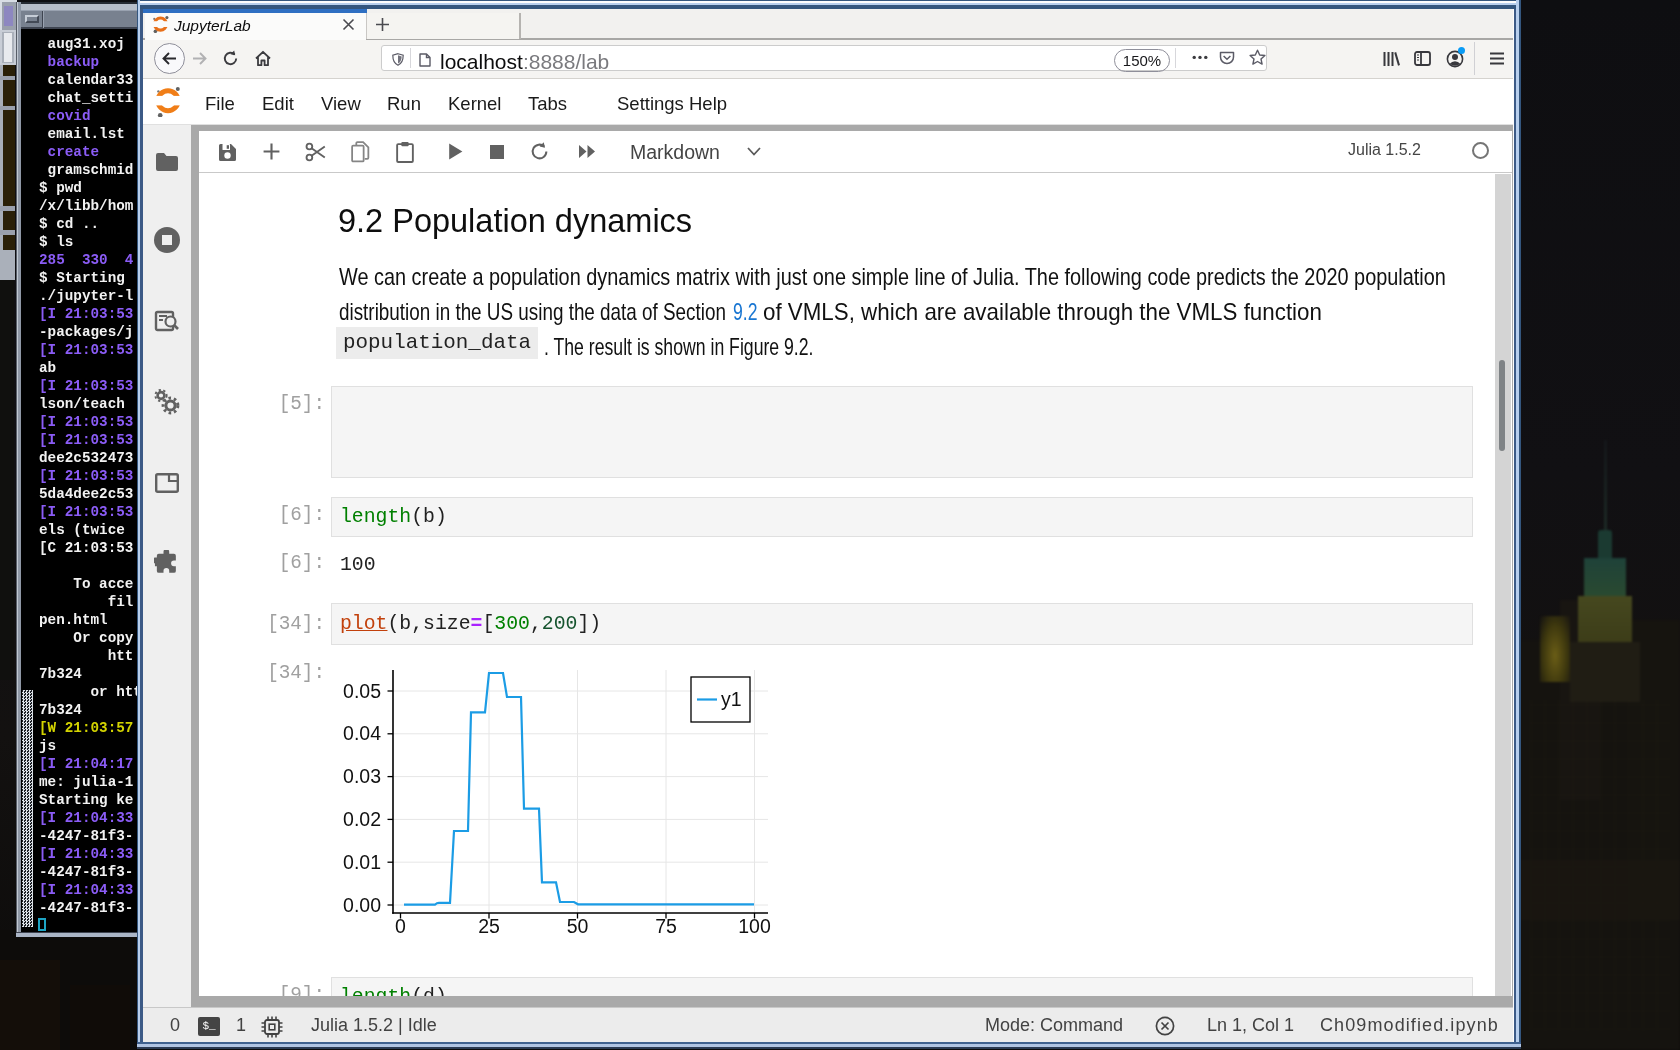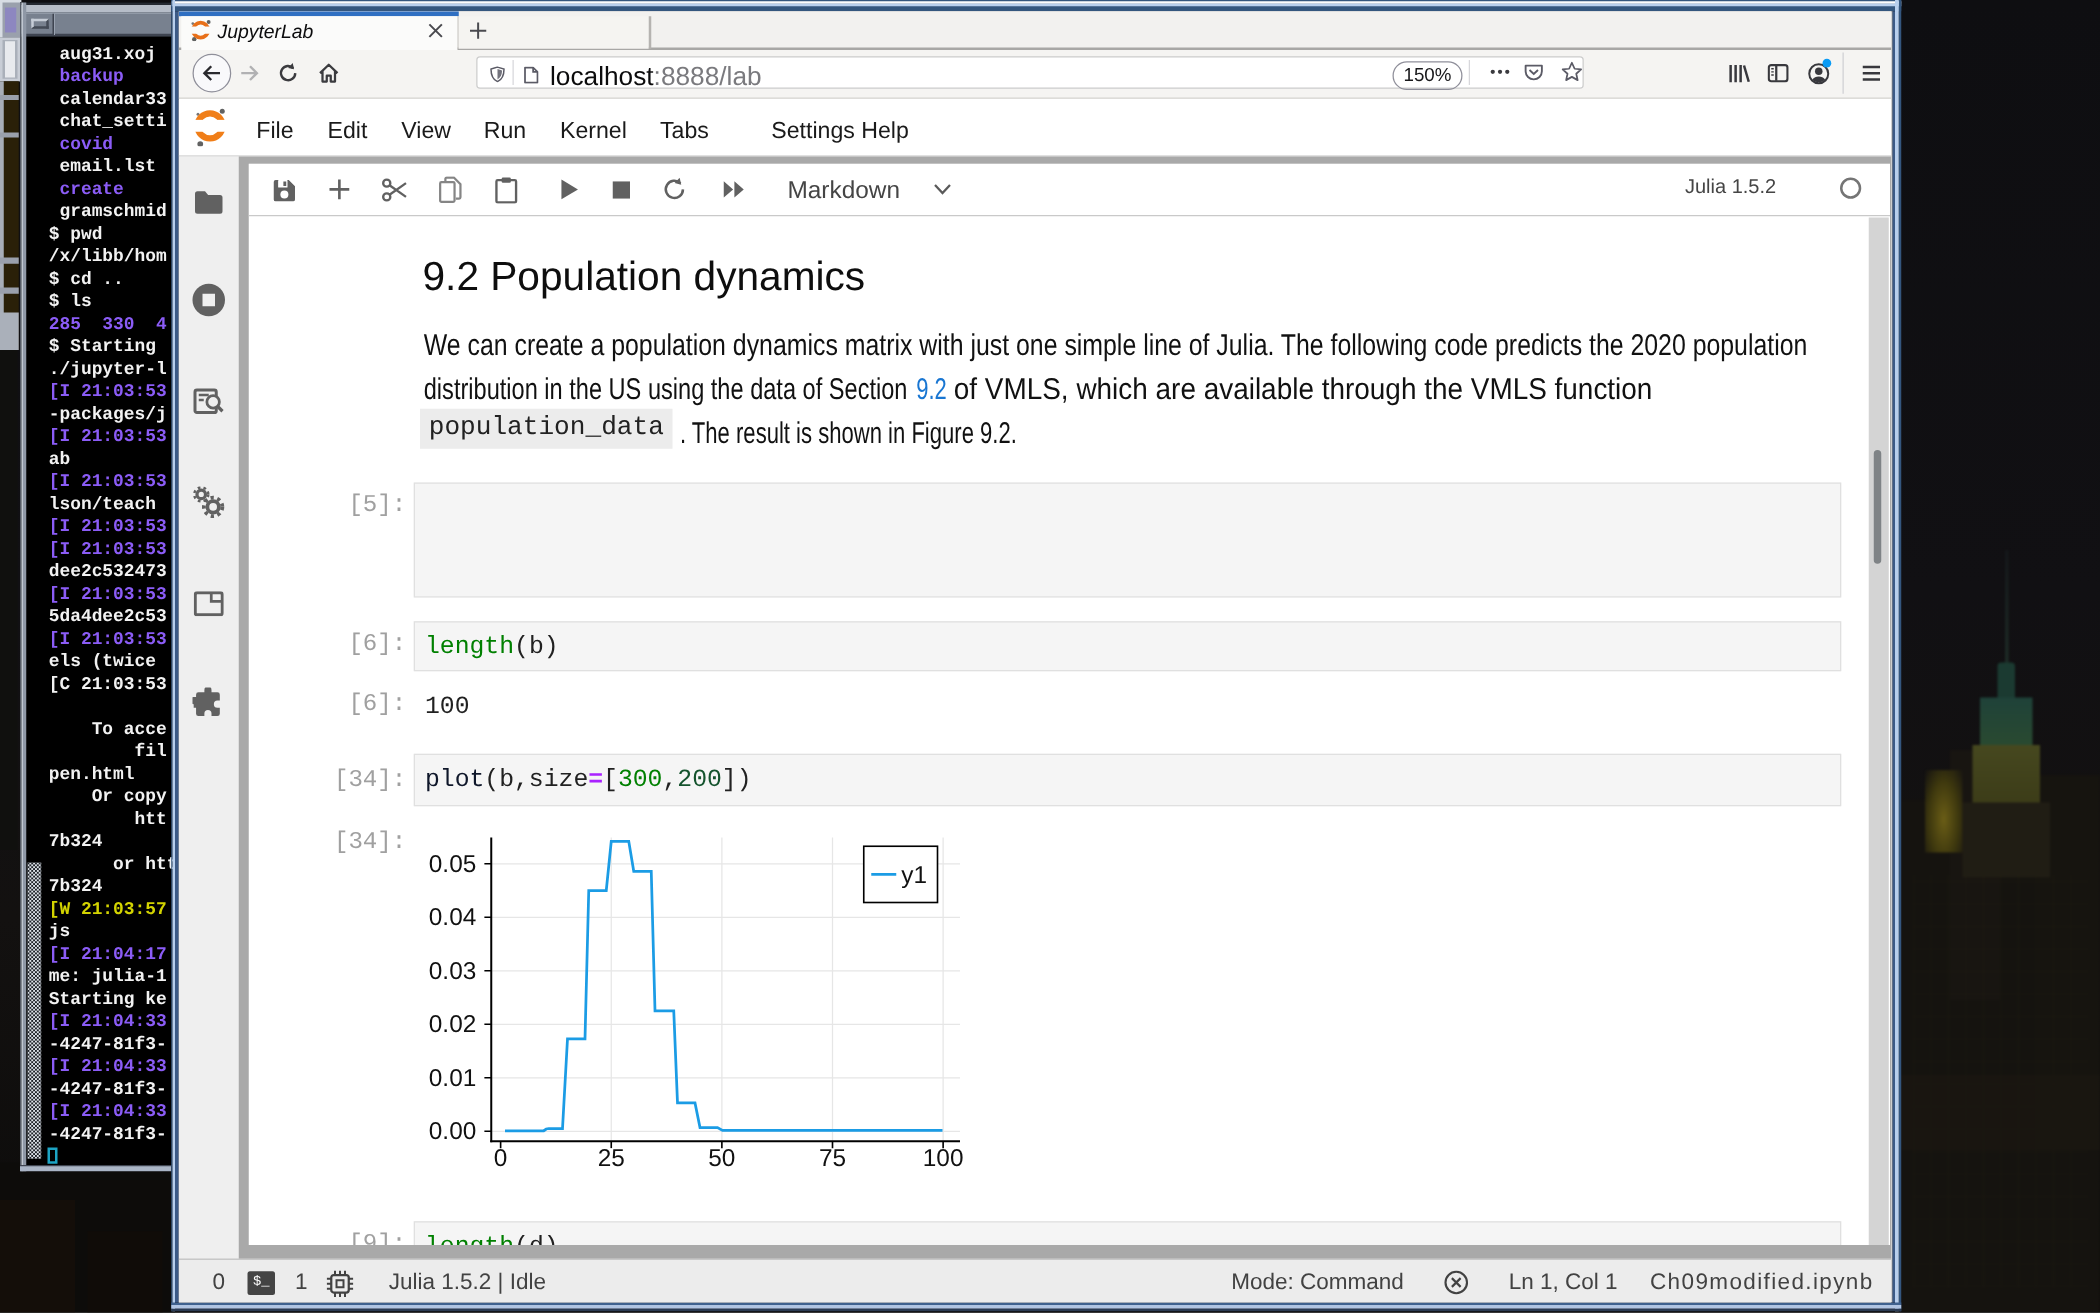--- a/index.html
+++ b/index.html
@@ -360,21 +360,21 @@
 
         <div class="abs" style="left:0px;top:373px;width:126px;text-align:right;font-family:'Liberation Mono',monospace;font-size:19.3px;color:#a0a0a0;">[6]:</div>
         <div class="abs" style="left:132px;top:366px;width:1142px;height:40px;background:#f5f5f5;border:1px solid #e0e0e0;"></div>
         <pre class="abs" style="left:141px;top:373.5px;font-size:19.8px;line-height:25.3px;color:#212121;"><span style="color:#008000;">length</span>(b)</pre>
 
         <div class="abs" style="left:0px;top:421px;width:126px;text-align:right;font-family:'Liberation Mono',monospace;font-size:19.3px;color:#a0a0a0;">[6]:</div>
         <pre class="abs" style="left:141px;top:421.5px;font-size:19.8px;line-height:25.3px;color:#212121;">100</pre>
 
         <div class="abs" style="left:0px;top:482px;width:126px;text-align:right;font-family:'Liberation Mono',monospace;font-size:19.3px;color:#a0a0a0;">[34]:</div>
         <div class="abs" style="left:132px;top:472px;width:1142px;height:42px;background:#f5f5f5;border:1px solid #e0e0e0;"></div>
-        <pre class="abs" style="left:141px;top:481px;font-size:19.8px;line-height:25.3px;color:#212121;"><span style="color:#0f172a;">plot</span>(b,size<span style="color:#aa22ff;font-weight:bold;">=</span>[<span style="color:#008000;">300</span>,<span style="color:#14532d;">200</span>])</pre>
+        <pre class="abs" style="left:141px;top:481px;font-size:19.8px;line-height:25.3px;color:#212121;"><span style="color:#c2410c;text-decoration:underline;">plot</span>(b,size<span style="color:#aa22ff;font-weight:bold;">=</span>[<span style="color:#008000;">300</span>,<span style="color:#14532d;">200</span>])</pre>
 
         <div class="abs" style="left:0px;top:531px;width:126px;text-align:right;font-family:'Liberation Mono',monospace;font-size:19.3px;color:#a0a0a0;">[34]:</div>
         <svg class="abs" style="left:132px;top:529px;" width="460" height="300" viewBox="0 0 460 300">
 
           <g stroke="#e6e6e6" stroke-width="1">
             <line x1="62" y1="245" x2="437" y2="245"></line>
             <line x1="62" y1="202.2" x2="437" y2="202.2"></line>
             <line x1="62" y1="159.4" x2="437" y2="159.4"></line>
             <line x1="62" y1="116.6" x2="437" y2="116.6"></line>
             <line x1="62" y1="73.8" x2="437" y2="73.8"></line>

